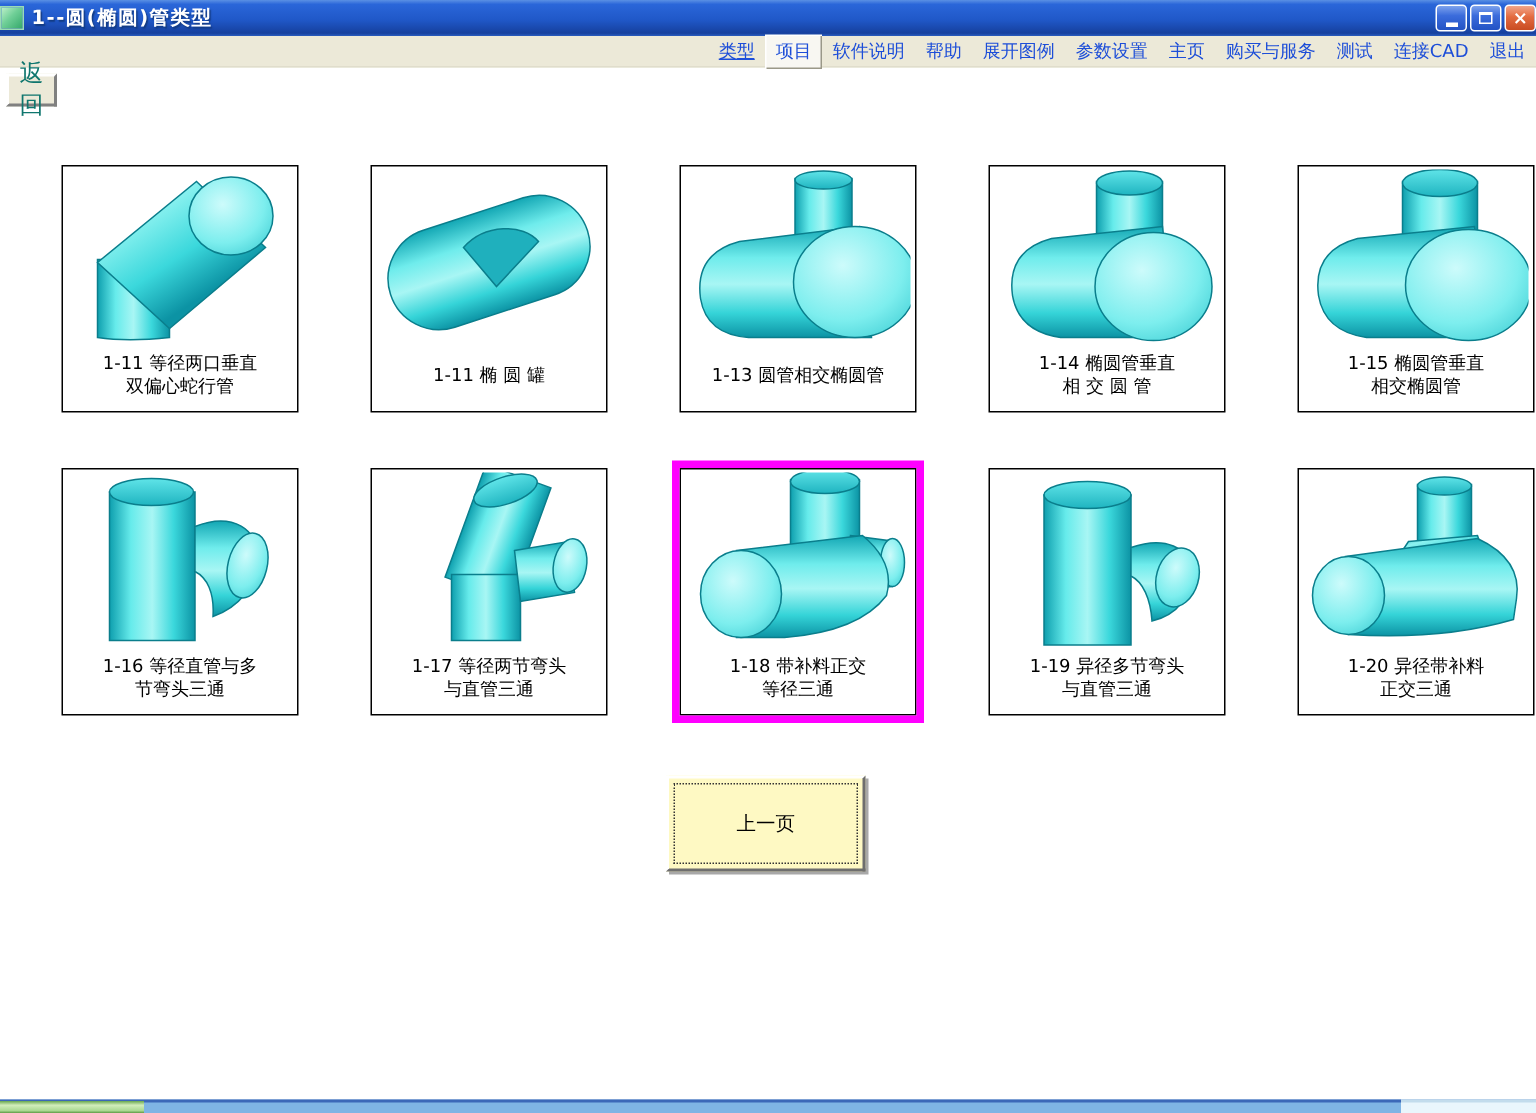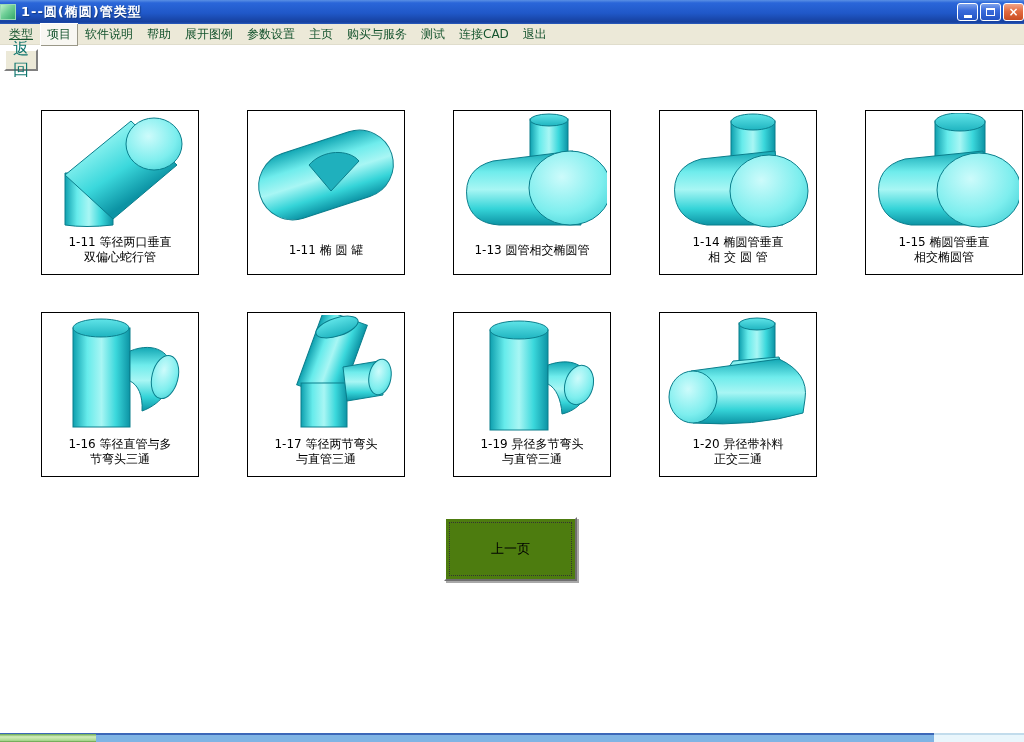--- a/index.html
+++ b/index.html
@@ -28,22 +28,22 @@
     display:flex;align-items:center;justify-content:center;box-sizing:border-box;
     font-size:12px;color:#fff;line-height:1;
   }
   .win-btn.blue{background:linear-gradient(180deg,#7da2ec 0%,#3b6cdc 40%,#2353c4 100%);}
   .win-btn.red{background:linear-gradient(180deg,#f2a589 0%,#e36b40 45%,#c94c22 100%);font-weight:bold;}
   .glyph-min{width:8px;height:3px;background:#fff;margin-top:8px;}
   .glyph-restore{width:9px;height:8px;border:1px solid #fff;border-top:2px solid #fff;box-sizing:border-box;background:transparent;}
   
   .menubar{
     position:absolute;top:24px;left:0;right:0;height:21px;background:#ECE9D8;
-    display:flex;align-items:center;font-size:12px;color:#14532d;padding-left:2px;
-    border-bottom:1px solid #e0ddcc;box-sizing:border-box;
+    display:flex;align-items:center;font-size:12px;color:#1d4ed8;padding-left:2px;
+    border-bottom:1px solid #e0ddcc;box-sizing:border-box;justify-content:flex-end;
   }
   .menu-item{padding:3px 7px;white-space:nowrap;cursor:default;}
   .menu-item.underline{text-decoration:underline;}
   .menu-item.active{background:#f8f7f2;box-shadow:inset 1px 1px 0 #ffffff,inset -1px -1px 0 #9a9888;}
   
   .back-btn{
     position:absolute;top:49px;left:4px;width:34px;height:22px;
     background:#ECE9D8;font-size:16px;color:#0f766e;
     border-top:2px solid #ffffff;border-left:2px solid #ffffff;
     border-right:2px solid #808080;border-bottom:2px solid #808080;
@@ -59,21 +59,21 @@
   }
   .cell.selected{outline:5px solid #FF00FF;}
   .thumb{width:150px;height:118px;display:block;margin-top:2px;flex:0 0 auto;}
   .caption{
     height:38px;display:flex;flex-direction:column;justify-content:center;
     text-align:center;font-size:12px;line-height:15px;color:#000;width:100%;
   }
   
   .pager-btn{
     position:absolute;left:444px;top:517px;width:133px;height:64px;
-    background:#4d7c0f;
+    background:#fef9c3;
     border-top:2px solid #ffffff;border-left:2px solid #ffffff;
     border-right:2px solid #6e6e6e;border-bottom:2px solid #6e6e6e;
     box-shadow:2px 2px 0 #a8a8a8;
     display:flex;align-items:center;justify-content:center;box-sizing:border-box;
   }
   .pager-inner{
     position:absolute;inset:3px;border:1px dotted #333;
     display:flex;align-items:center;justify-content:center;
     font-size:13px;color:#000;
   }
@@ -244,20 +244,34 @@
       <rect class="ol" x="50" y="68" width="46" height="44" fill="url(#gH)"></rect>
       <path class="ol" d="M92 52 L128 46 L132 80 L96 86 Z" fill="url(#gV)"></path>
       <ellipse class="ol" cx="129" cy="62" rx="11" ry="18" transform="rotate(10 129 62)" fill="url(#gCap)"></ellipse>
     </svg>
     <div class="caption">
       <span>1-17 等径两节弯头</span>
       <span>与直管三通</span>
     </div>
   </div>
 
+  <div class="cell selected">
+    <svg class="thumb" viewBox="0 0 150 118">
+      <rect class="ol" x="70" y="5" width="46" height="50" fill="url(#gH)"></rect>
+      <ellipse class="ol" cx="93" cy="6" rx="23" ry="8" fill="url(#gOpen)"></ellipse>
+      <path class="ol" d="M110 42 L140 46 L138 76 L110 78 Z" fill="url(#gV)"></path>
+      <ellipse class="ol" cx="138" cy="60" rx="8" ry="16" fill="url(#gCap)"></ellipse>
+      <path class="ol" d="M34 52 L118 42 Q140 60 134 82 Q116 106 66 110 L34 110 Z" fill="url(#gV)"></path>
+      <ellipse class="ol" cx="37" cy="81" rx="27" ry="29" fill="url(#gCap)"></ellipse>
+    </svg>
+    <div class="caption">
+      <span>1-18 带补料正交</span>
+      <span>等径三通</span>
+    </div>
+  </div>
 
   <div class="cell">
     <svg class="thumb" viewBox="0 0 150 118">
       <rect class="ol" x="33" y="15" width="58" height="100" fill="url(#gH)"></rect>
       <ellipse class="ol" cx="62" cy="15" rx="29" ry="9" fill="url(#gOpen)"></ellipse>
       <path class="ol" d="M91 50 C114 42 130 50 131 66 C132 82 122 95 105 99 C104 84 99 73 91 69 Z" fill="url(#gV)"></path>
       <ellipse class="ol" cx="122" cy="70" rx="14" ry="20" transform="rotate(16 122 70)" fill="url(#gCap)"></ellipse>
     </svg>
     <div class="caption">
       <span>1-19 异径多节弯头</span>

